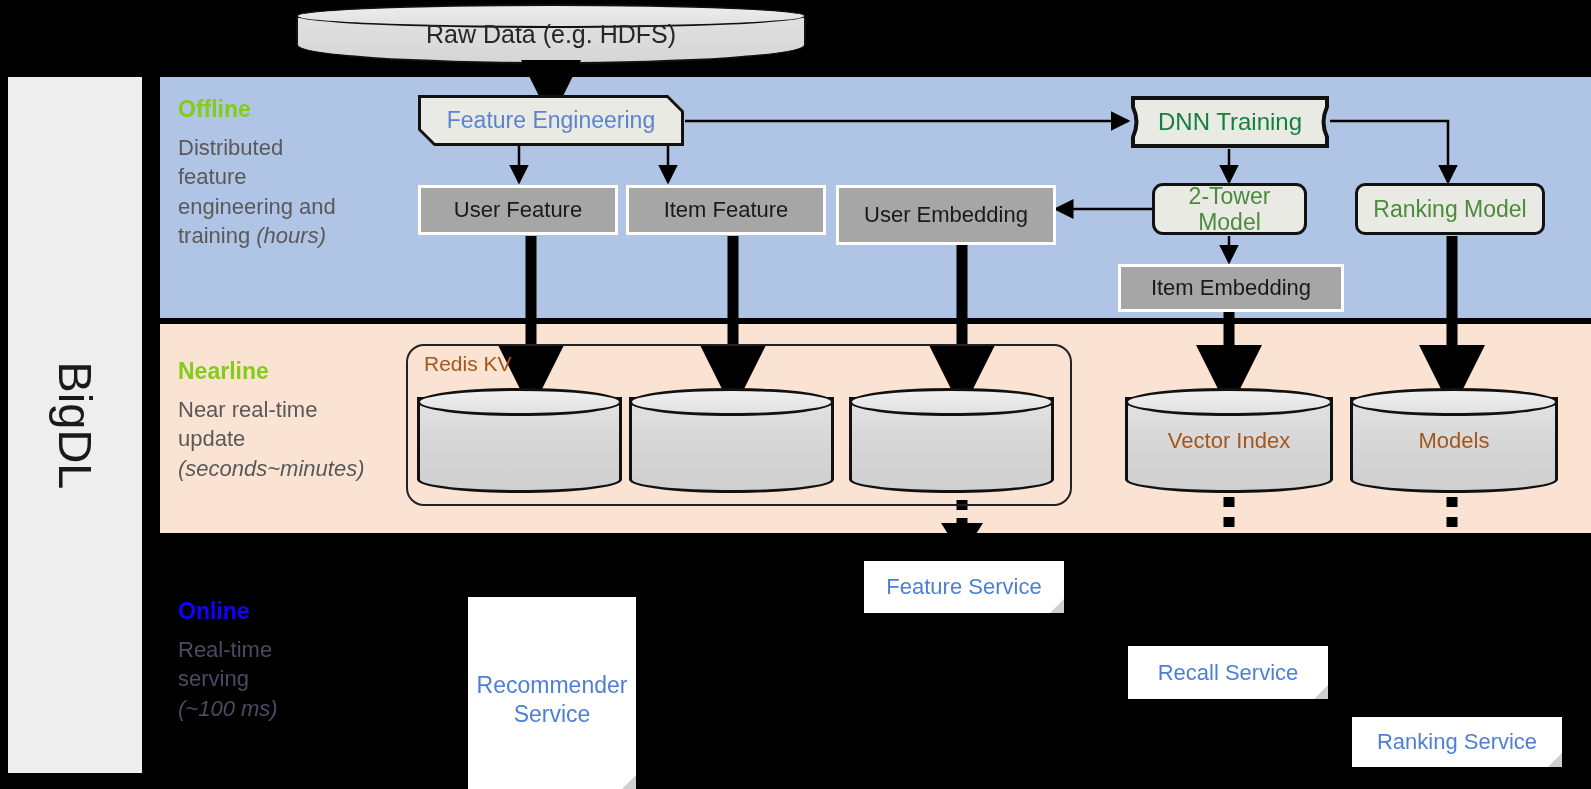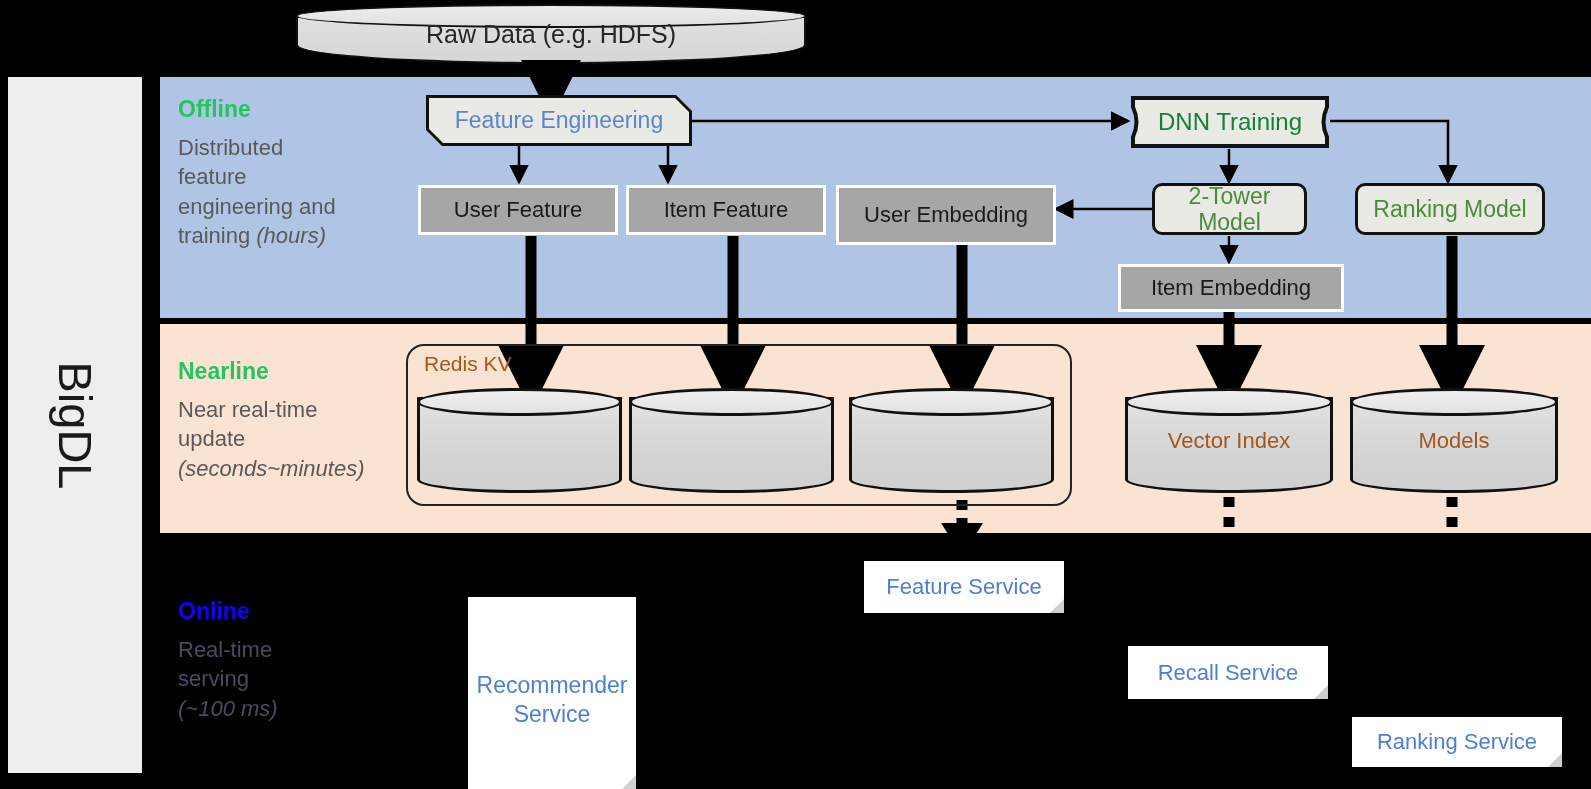--- a/index.html
+++ b/index.html
@@ -26,21 +26,21 @@
   #bigdl-rail .vtext {
     transform: rotate(90deg);
     white-space: nowrap;
     font-size: 47px; color: #1a1a1a; letter-spacing: 0px;
     font-family: "Liberation Sans", sans-serif;
   }
 
   
   .band-label { position: absolute; width: 230px; }
   .band-label .heading {
-    color: #22c55e; font-size: 23px; font-weight: 600; margin-bottom: 10px;
+    color: #84cc16; font-size: 23px; font-weight: 600; margin-bottom: 10px;
   }
   .band-label .desc {
     color: #595959; font-size: 22px; line-height: 1.33;
   }
   .band-label .desc em { font-style: italic; }
   #label-offline  { left: 178px; top: 96px; }
   #label-nearline { left: 178px; top: 358px; }
   #label-online   { left: 178px; top: 598px; }
   #label-online .heading { color: #1400ff; }
   #label-online .desc { color: #4a4a63; }
@@ -251,21 +251,21 @@
     <path d="M1452,236 L1452,378" stroke="#000" stroke-width="11" fill="none" marker-end="url(#ahfat)"></path>
 
     <path d="M962,500 L962,528" stroke="#000" stroke-width="11" fill="none" stroke-dasharray="10 8"></path>
     <path d="M941,523 L983,523 L969,545 L955,545 z" fill="#000"></path>
 
     <path d="M1229,497 L1229,534" stroke="#000" stroke-width="11" fill="none" stroke-dasharray="10 10"></path>
 
     <path d="M1452,497 L1452,534" stroke="#000" stroke-width="11" fill="none" stroke-dasharray="10 10"></path>
   </svg>
 
-  <div class="proc-angled-wrap" id="node-feature-engineering" style="left:418px; top:95px; width:266px; height:51px;margin-left:8px;">
+  <div class="proc-angled-wrap" id="node-feature-engineering" style="left:418px; top:95px; width:266px; height:51px;">
     <div class="inner">Feature Engineering</div>
   </div>
 
   <div class="proc-dnn-wrap" id="node-dnn-training" style="left:1130px; top:95px; width:200px; height:54px;">
     <svg viewBox="0 0 200 54" preserveAspectRatio="none">
       <path d="M3,3 L197,3 L197,12 Q190,27 197,42 L197,51 L3,51 L3,42 Q10,27 3,12 Z" fill="#eaeae4" stroke="#111" stroke-width="4" vector-effect="non-scaling-stroke"></path>
     </svg>
     <div class="lbl">DNN Training</div>
   </div>
 
@@ -274,21 +274,21 @@
   </div>
 
   <div class="node data-box" style="left:626px; top:185px; width:200px; height:50px;">
     <span>Item Feature</span>
   </div>
 
   <div class="node data-box" style="left:836px; top:185px; width:220px; height:60px;">
     <span>User Embedding</span>
   </div>
 
-  <div class="node model-box" style="left:1152px; top:183px; width:155px; height:52px;">
+  <div class="node model-box" style="left:1152px; top:183px; width:155px; height:52px;border-radius:11px;">
     <span>2-Tower Model</span>
   </div>
 
   <div class="node model-box" style="left:1355px; top:183px; width:190px; height:52px;">
     <span>Ranking Model</span>
   </div>
 
   <div class="node data-box" style="left:1118px; top:264px; width:226px; height:48px;">
     <span>Item Embedding</span>
   </div>

